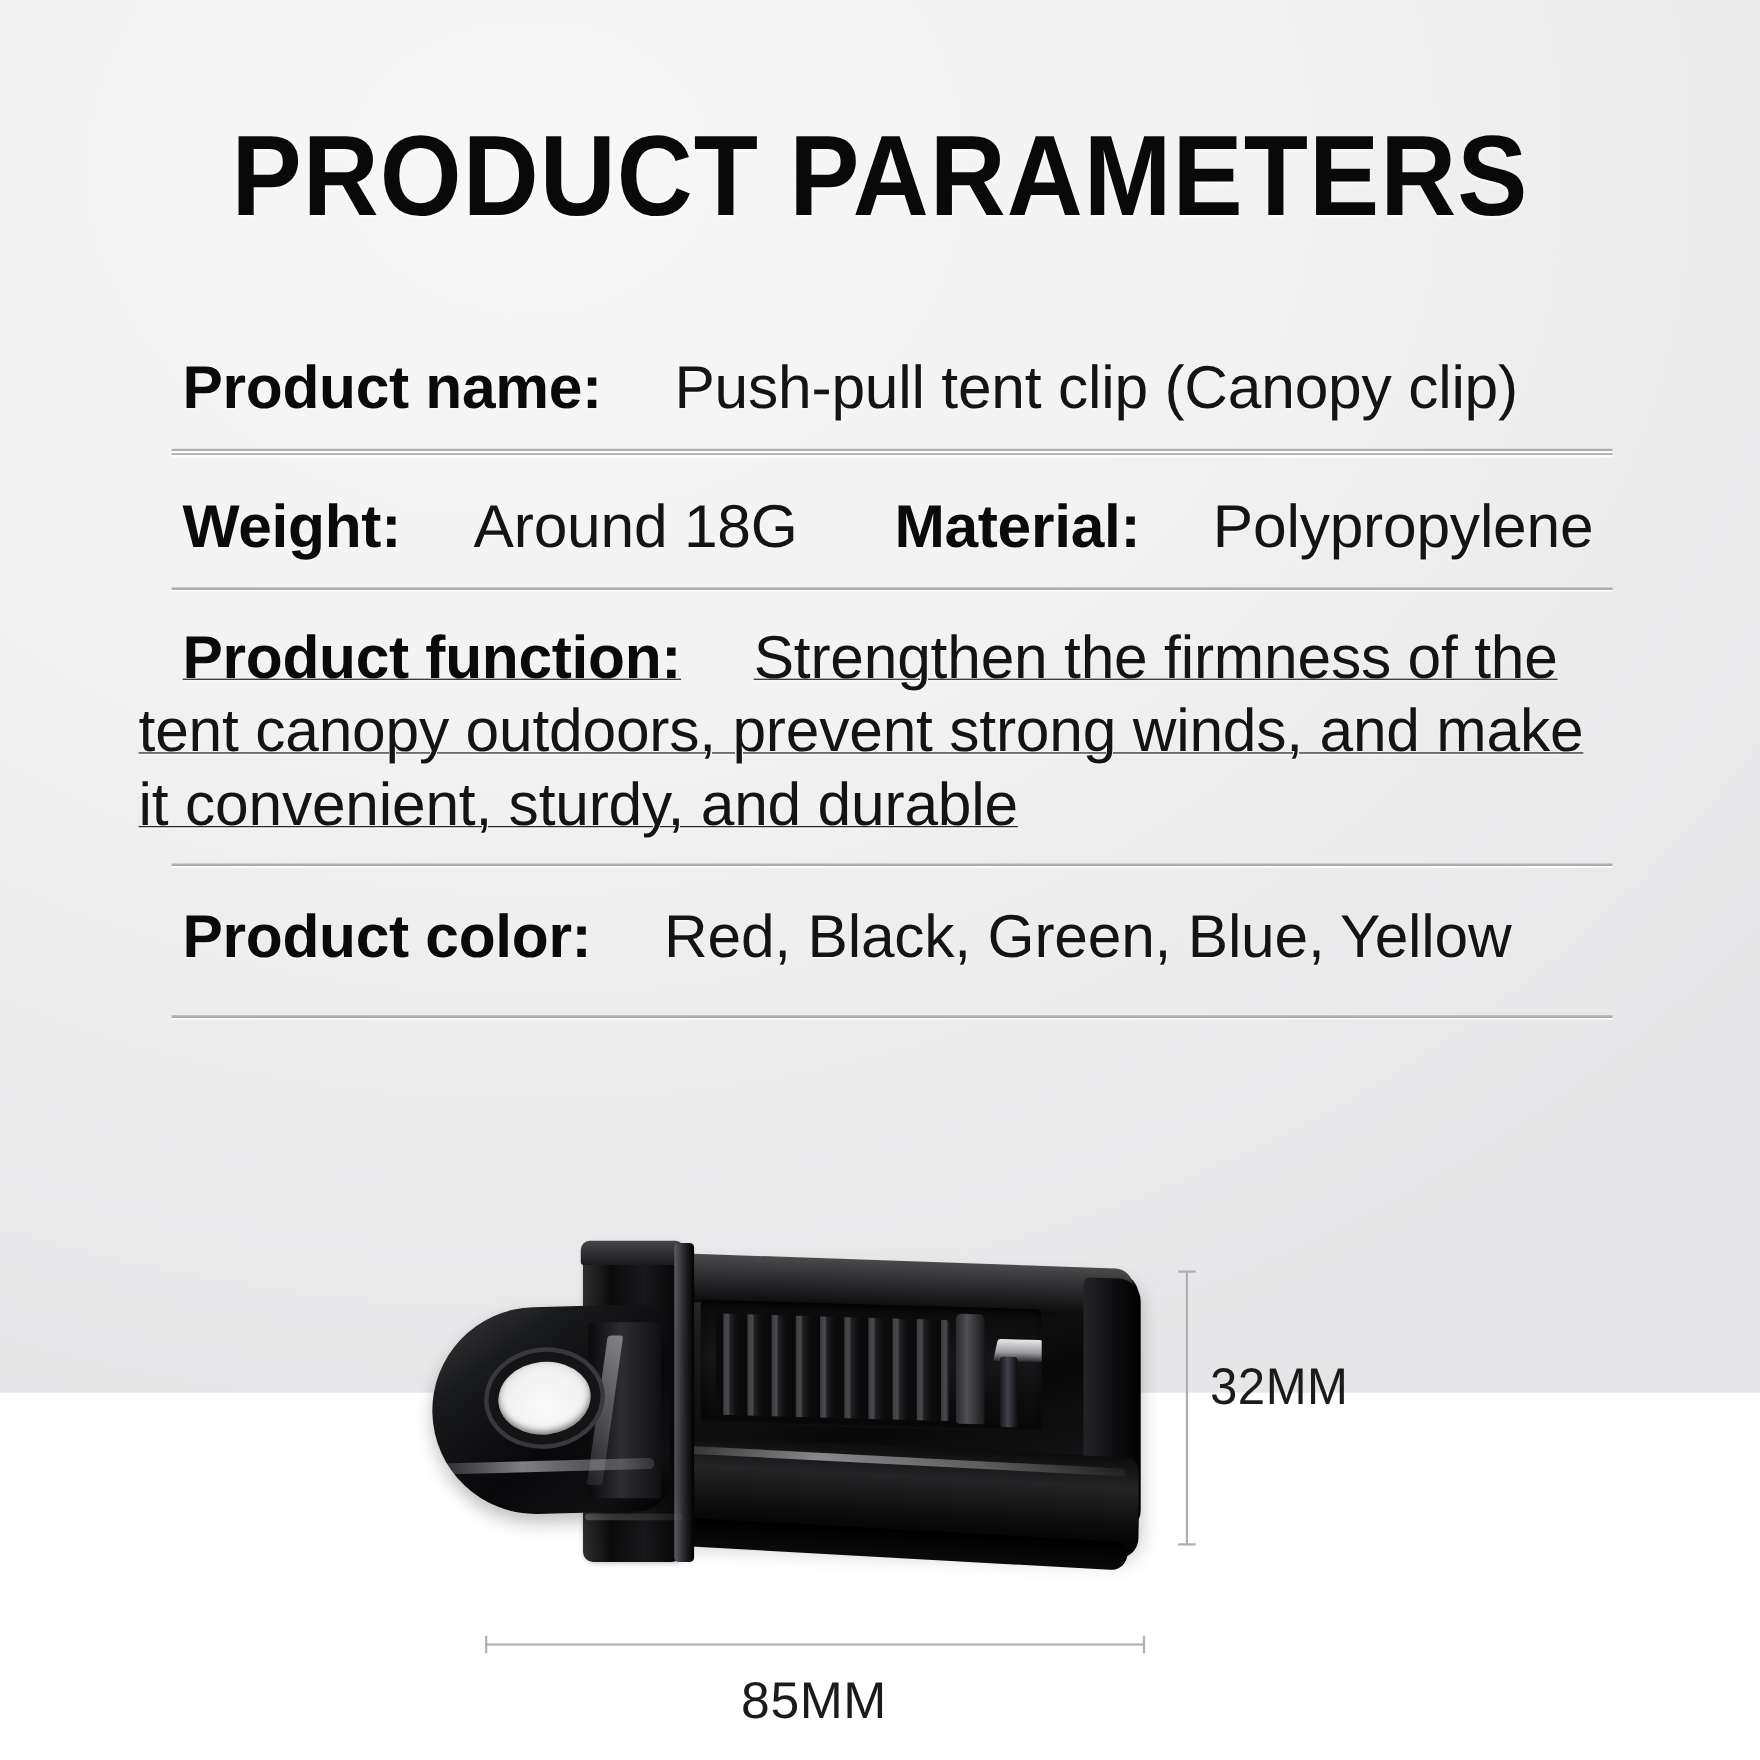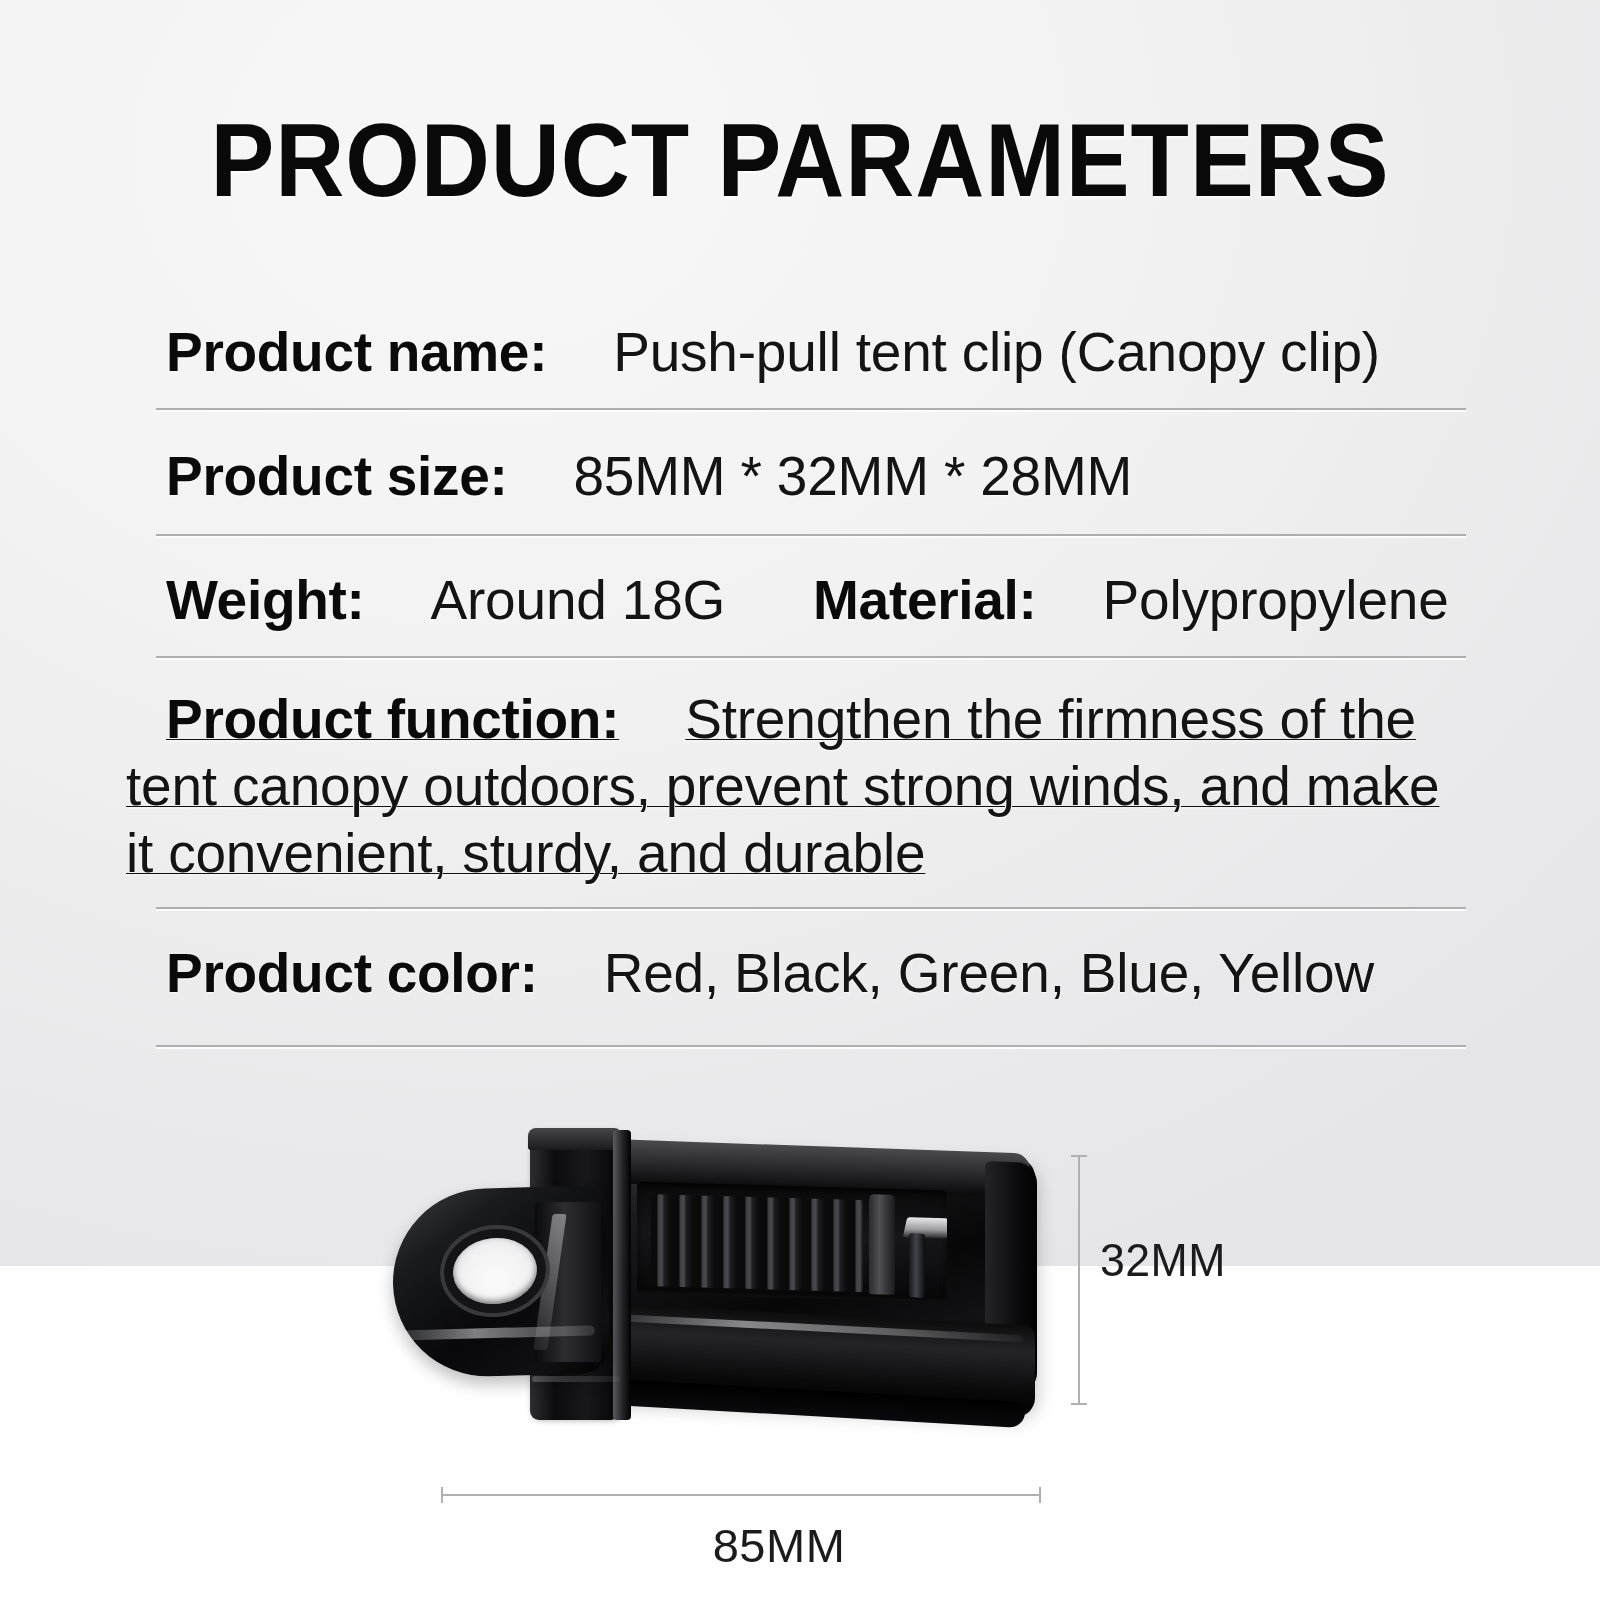--- a/index.html
+++ b/index.html
@@ -339,44 +339,38 @@
 
   .dim-h-label {
     position:absolute;
     left:0; top:1518px;
     width:1480px;
     text-align:center;
     font-size:47px;
     letter-spacing:0.5px;
     color:#1b1b1b;
     font-weight:400;
-    margin-left:39px;
   }
 </style>
 </head>
 <body>
 
 <div id="page">
 
   <div id="title">PRODUCT PARAMETERS</div>
 
   <div id="spec">
 
     <div class="row r1">
       <div class="line">
         <span class="lbl">Product name:</span><span class="gap"></span><span class="val">Push-pull tent clip (Canopy clip)</span>
       </div>
     </div>
     <div class="divider"></div>
 
-    <div class="row r2">
-      <div class="line">
-        <span class="lbl">Product size:</span><span class="gap"></span><span class="val">85MM * 32MM * 28MM</span>
-      </div>
-    </div>
     <div class="divider"></div>
 
     <div class="row r3">
       <div class="line">
         <span class="lbl">Weight:</span><span class="gap"></span><span class="val">Around 18G</span><span class="gap" style="width:48px"></span><span class="lbl">Material:</span><span class="gap"></span><span class="val">Polypropylene</span>
       </div>
     </div>
     <div class="divider"></div>
 
     <div class="row r4">

